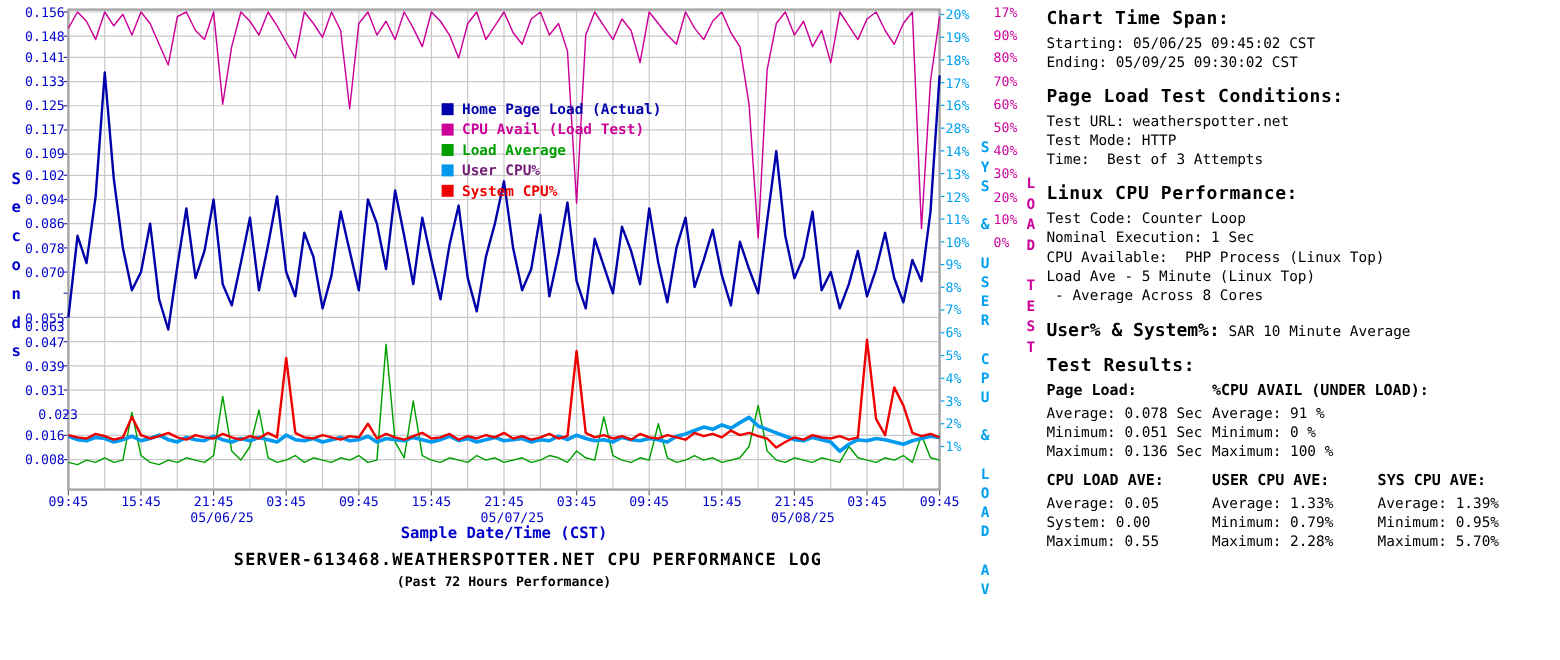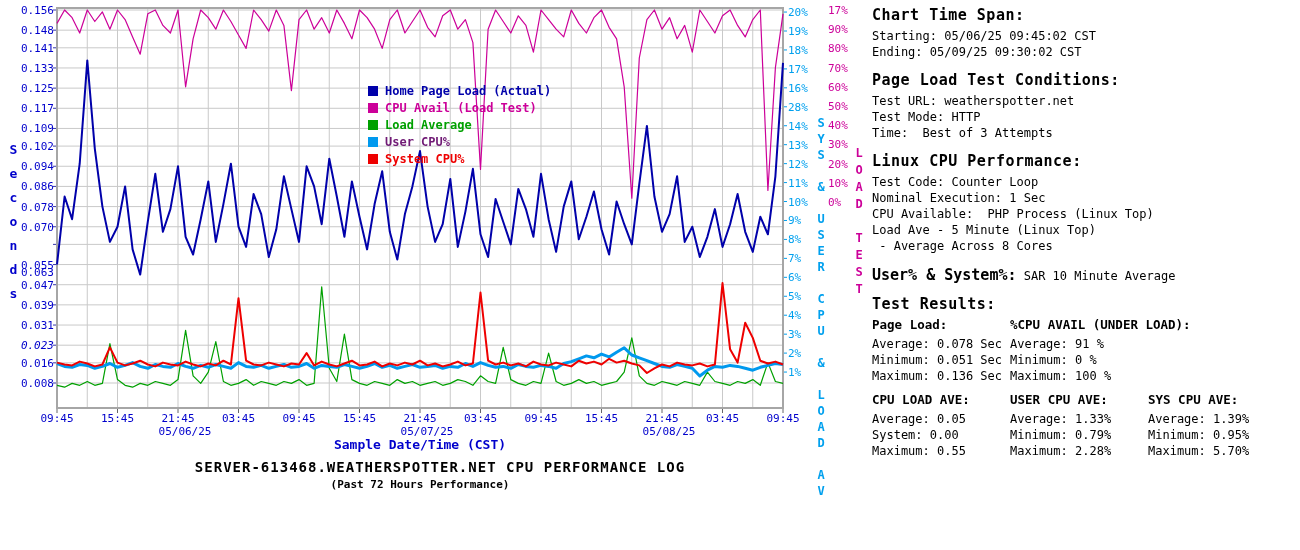--- a/index.html
+++ b/index.html
@@ -162,21 +162,21 @@
       <div class="ytick ytick-sec" style="left: 12px; top: 140.095px;">0.102</div>
       <div class="ytick ytick-sec" style="left: 12px; top: 160.257px;">0.094</div>
       <div class="ytick ytick-sec" style="left: 12px; top: 180.419px;">0.086</div>
       <div class="ytick ytick-sec" style="left: 12px; top: 200.581px;">0.078</div>
       <div class="ytick ytick-sec" style="left: 12px; top: 220.743px;">0.070</div>
       <div class="ytick ytick-sec" style="left: 12px; top: 238.385px; margin-top: 28px;">0.063</div>
       <div class="ytick ytick-sec" style="left: 12px; top: 258.547px;">0.055</div>
       <div class="ytick ytick-sec" style="left: 12px; top: 278.709px;">0.047</div>
       <div class="ytick ytick-sec" style="left: 12px; top: 298.872px;">0.039</div>
       <div class="ytick ytick-sec" style="left: 12px; top: 319.034px;">0.031</div>
-      <div class="ytick ytick-sec" style="left: 12px; top: 339.196px; font-style: italic;">0.023</div>
+      <div class="ytick ytick-sec" style="left: 23px; top: 339.196px;">0.023</div>
       <div class="ytick ytick-sec" style="left: 12px; top: 356.838px;">0.016</div>
       <div class="ytick ytick-sec" style="left: 12px; top: 377px;">0.008</div>
     </div>
 
   <div id="y-cpu-labels">
       <div class="ytick ytick-cpu" style="left: 788px; top: 6.05263px;">20%</div>
       <div class="ytick ytick-cpu" style="left: 788px; top: 25px;">19%</div>
       <div class="ytick ytick-cpu" style="left: 788px; top: 43.9474px;">18%</div>
       <div class="ytick ytick-cpu" style="left: 788px; top: 62.8947px;">17%</div>
       <div class="ytick ytick-cpu" style="left: 788px; top: 81.8421px;">16%</div>

